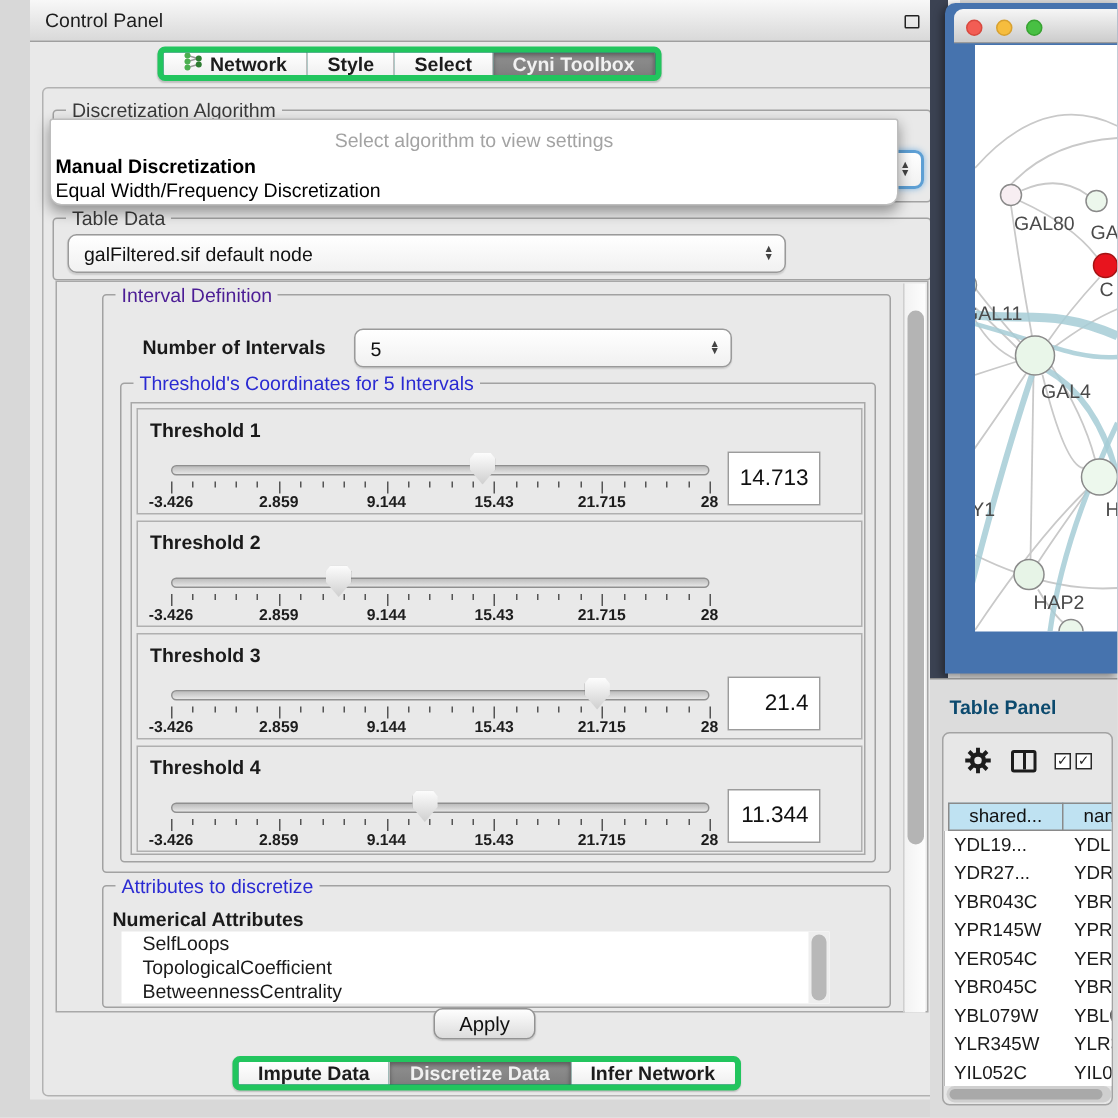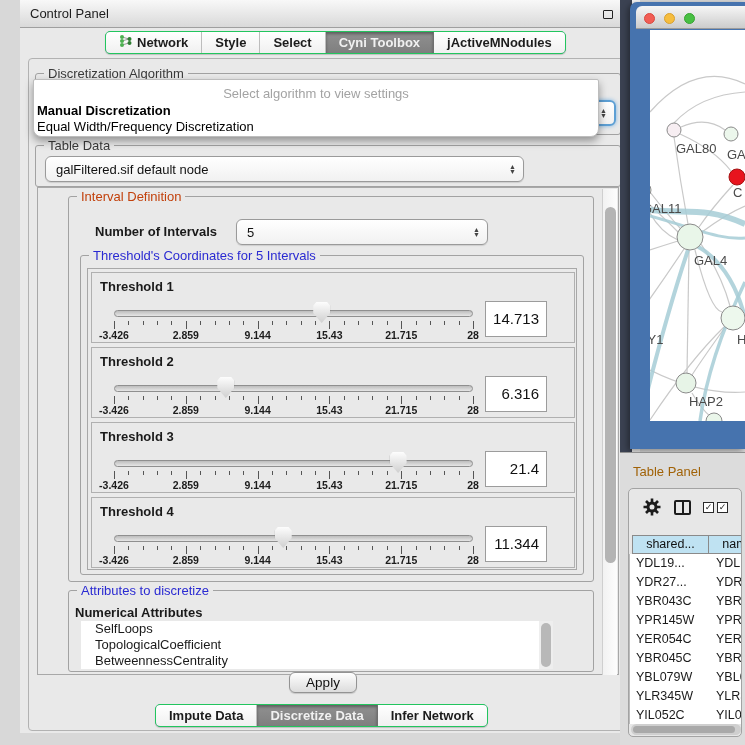--- a/index.html
+++ b/index.html
@@ -10,42 +10,42 @@
   .cp { position:absolute; left:0; top:0; width:620px; height:733px; background:#e9e9e9;margin-left:20px; }
   .cp-titlebar { position:absolute; left:0; top:0; width:620px; height:28px;
     background:linear-gradient(#f8f8f8,#d9d9d9); border-bottom:1px solid #9f9f9f;
     display:flex; align-items:center; padding:0 10px; }
   .cp-title { font-size:13px; color:#1d1d1d; }
   .tb-icons { position:absolute; right:8px; top:0; height:28px; display:flex; align-items:center; gap:8px; }
   .float-ic { width:10px; height:9px; border:1.5px solid #222; border-radius:1px; }
   .close-ic { font-size:13px; font-weight:bold; color:#111; line-height:1; }
 
   
-  .seg { position:absolute; display:flex; border:1px solid #22c55e; border-radius:5px;
+  .seg { position:absolute; display:flex; border:4px solid #22c55e; border-radius:5px;
     background:#0f766e; overflow:hidden; height:23px;
     box-shadow:0 1px 1px rgba(0,0,0,.18); }
   .seg .tab { display:flex; align-items:center; gap:5px; padding:0 13px; font-size:13px;
     font-weight:bold; color:#1c1c1c; background:linear-gradient(#ffffff,#f0f0f0);
     border-right:1px solid #bdbdbd; white-space:nowrap; cursor:default; }
   .seg .tab:last-child { border-right:none; }
   .seg .tab.active { background:linear-gradient(#909090,#7f7f7f); color:#f1f1f1;
     box-shadow:inset 0 2px 3px rgba(0,0,0,.35); border-right:1px solid #6f6f6f; }
   .top-tabs { left:85px; top:31px; }
   .bottom-tabs { left:135px; top:704px; }
 
   .net-ic { width:13px; height:14px; }
 
   
   .main { position:absolute; left:8px; top:58px; width:604px; height:673px;
     border:1px solid #b2b2b2; border-radius:4px; background:#e9e9e9; }
 
   .group { position:absolute; border:1px solid #a2a2a2; border-radius:3px; }
   .glabel { position:absolute; top:-8px; left:8px; background:#e9e9e9; padding:0 4px;
     font-size:13px; white-space:nowrap; }
-  .glabel.green { color:#c2410c; }
+  .glabel.green { color:#4c1d95; }
   .glabel.blue  { color:#2a2ad2; }
   .glabel.dark  { color:#3a3a3a; }
 
   
   .cb { position:absolute; background:linear-gradient(#ffffff,#f1f1f1); border:1px solid #9a9a9a;
     border-radius:6px; display:flex; align-items:center; padding:0 10px; font-size:13px;
     color:#111; box-shadow:0 1px 1px rgba(0,0,0,.12); }
   .cb .stepper { position:absolute; right:7px; top:50%; transform:translateY(-50%);
     display:flex; flex-direction:column; line-height:5px; font-size:7px; color:#444; }
   .cb.focus { border:2px solid #5d9fd4; box-shadow:0 0 4px #7db4e2; }
@@ -105,21 +105,21 @@
     background:#4673ae; border-radius:7px 0 0 0; box-shadow:-2px 2px 6px rgba(0,0,0,.4); }
   .nw-titlebar { position:absolute; left:6px; top:4px; width:109px; height:23px;
     background:linear-gradient(#f6f6f6,#cccccc); border-radius:6px 0 0 0;
     border-bottom:1px solid #9b9b9b; }
   .tl-dot { position:absolute; top:7px; width:11px; height:11px; border-radius:50%; }
   .nw-canvas { position:absolute; left:20px; top:28px; width:95px; height:391px; background:#fff;
     overflow:hidden; }
 
   .tp-section { position:absolute; left:620px; top:452px; width:125px; height:293px;
     background:#dcdcdc; border-top:1px solid #8f8f8f; }
-  .tp-title { position:absolute; left:13px; top:11px; font-size:13px; color:#a16207; }
+  .tp-title { position:absolute; left:13px; top:11px; font-size:13px; color:#0c4a6e;font-weight:bold; }
   .tp-body { position:absolute; left:8px; top:35px; width:114px; height:249px;
     background:#e7e7e7; border:1px solid #a3a3a3; border-radius:5px; overflow:hidden; }
   .tp-toolbar { position:absolute; left:0; top:8px; width:100%; height:24px; }
   .split-ic { position:absolute; left:45px; top:3px; width:17px; height:15px;
     border:2px solid #1c1c1c; border-radius:2px; }
   .split-ic::after { content:""; position:absolute; left:5.5px; top:0; width:2px; height:11px; background:#1c1c1c; }
   .chk { position:absolute; top:5px; width:11px; height:11px; border:1.5px solid #2a2a2a;
     font-size:9px; line-height:9px; text-align:center; color:#222; background:#fff; }
   .th-cell { position:absolute; top:46px; height:19px; background:#bfe2f2;
     border:1px solid #8a8a8a; font-size:12.5px; color:#111; text-align:center;
@@ -163,23 +163,20 @@
         <span>Network</span>
       </div>
       <div class="tab">
         <span>Style</span>
       </div>
       <div class="tab">
         <span>Select</span>
       </div>
       <div class="tab active">
         <span>Cyni Toolbox</span>
-      </div>
-      <div class="tab">
-        <span>jActiveMNodules</span>
       </div>
     </div>
 
   <div class="main">
 
     <div class="group" style="left:6px; top:14px; width:586px; height:62px;">
       <span class="glabel dark">Discretization Algorithm</span>
       <div class="cb focus" style="left:16px; top:26px; width:564px; height:26px;">
         <span class="stepper">
             <span>▲</span>
@@ -295,21 +292,20 @@
                   <div class="tick" style="left: 100%; height: 8px;"></div>
                 </div>
                 <div class="alabels">
                   <span class="alab" style="left: 0%;">-3.426</span>
                   <span class="alab" style="left: 20%;">2.859</span>
                   <span class="alab" style="left: 40%;">9.144</span>
                   <span class="alab" style="left: 60%;">15.43</span>
                   <span class="alab" style="left: 80%;">21.715</span>
                   <span class="alab" style="left: 100%;">28</span>
                 </div>
-                <div class="vbox">6.316</div>
               </div>
               <div class="tbox" style="top: 153px;">
                 <div class="tl">Threshold 3</div>
                 <div class="track"></div>
                 <div class="thumb" style="left: 305.604px;"></div>
                 <div class="ticks">
                   <div class="tick" style="left: 0%; height: 8px;"></div>
                   <div class="tick" style="left: 4%; height: 4px;"></div>
                   <div class="tick" style="left: 8%; height: 4px;"></div>
                   <div class="tick" style="left: 12%; height: 4px;"></div>

